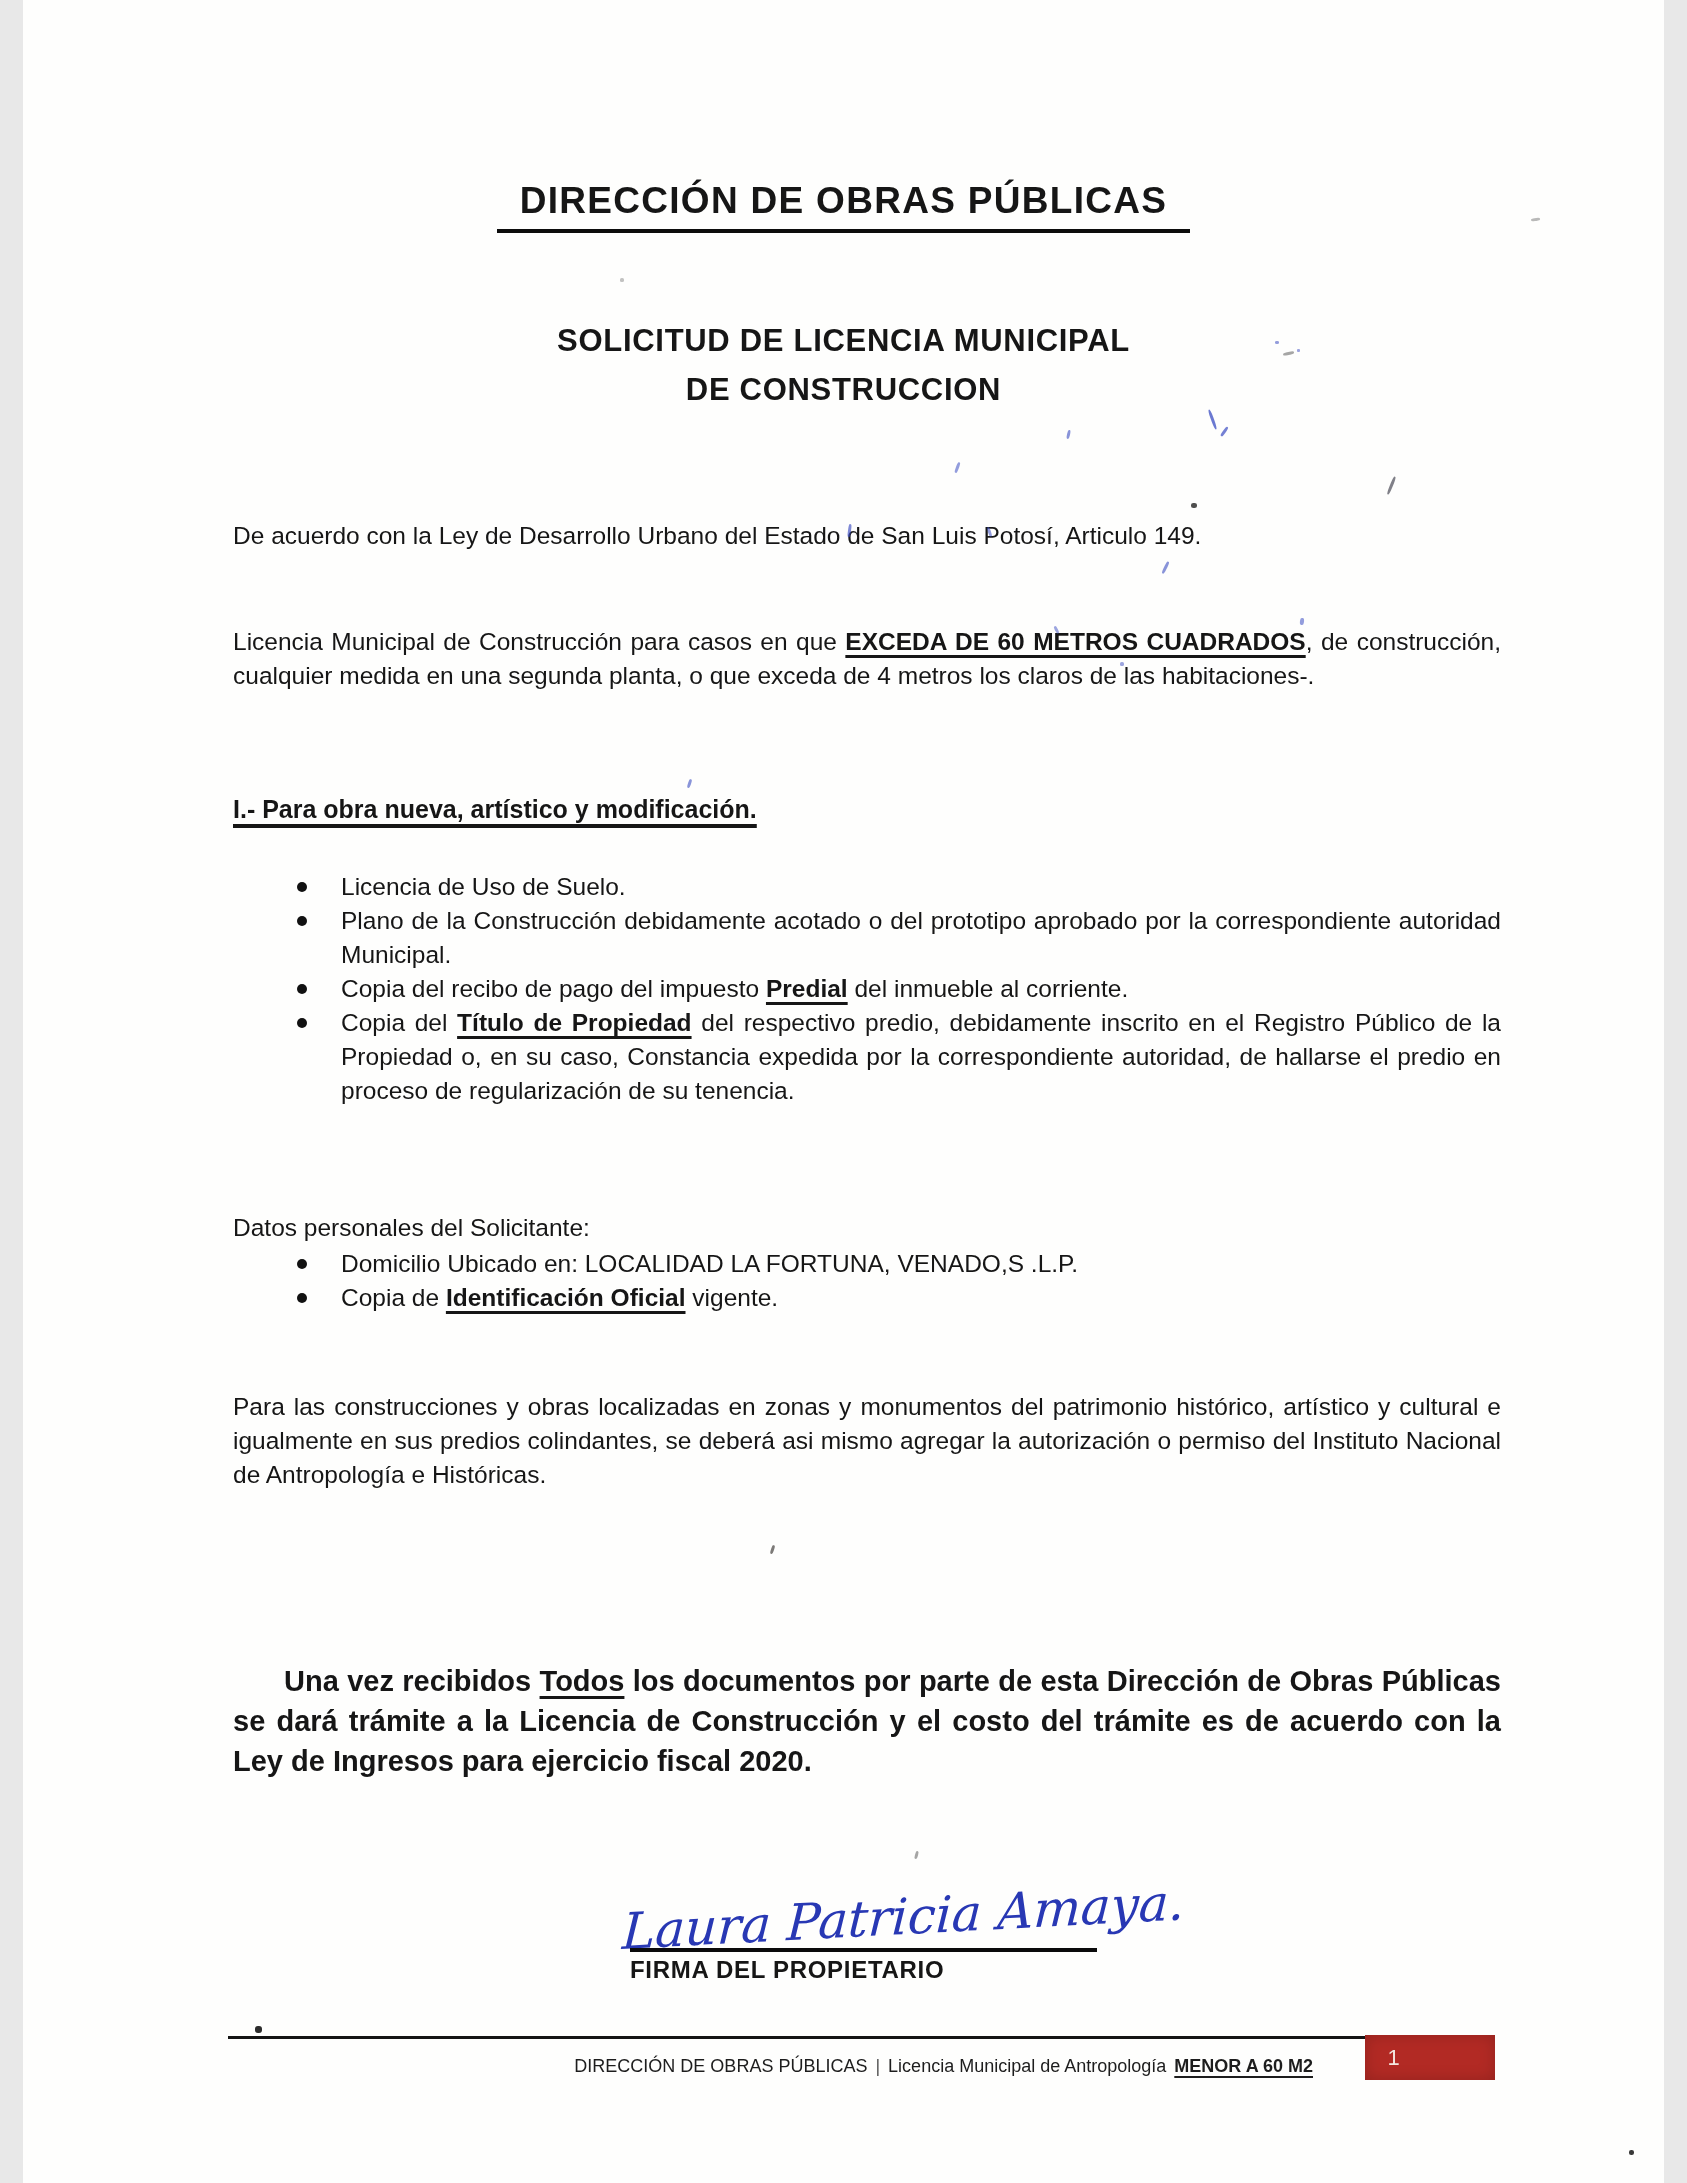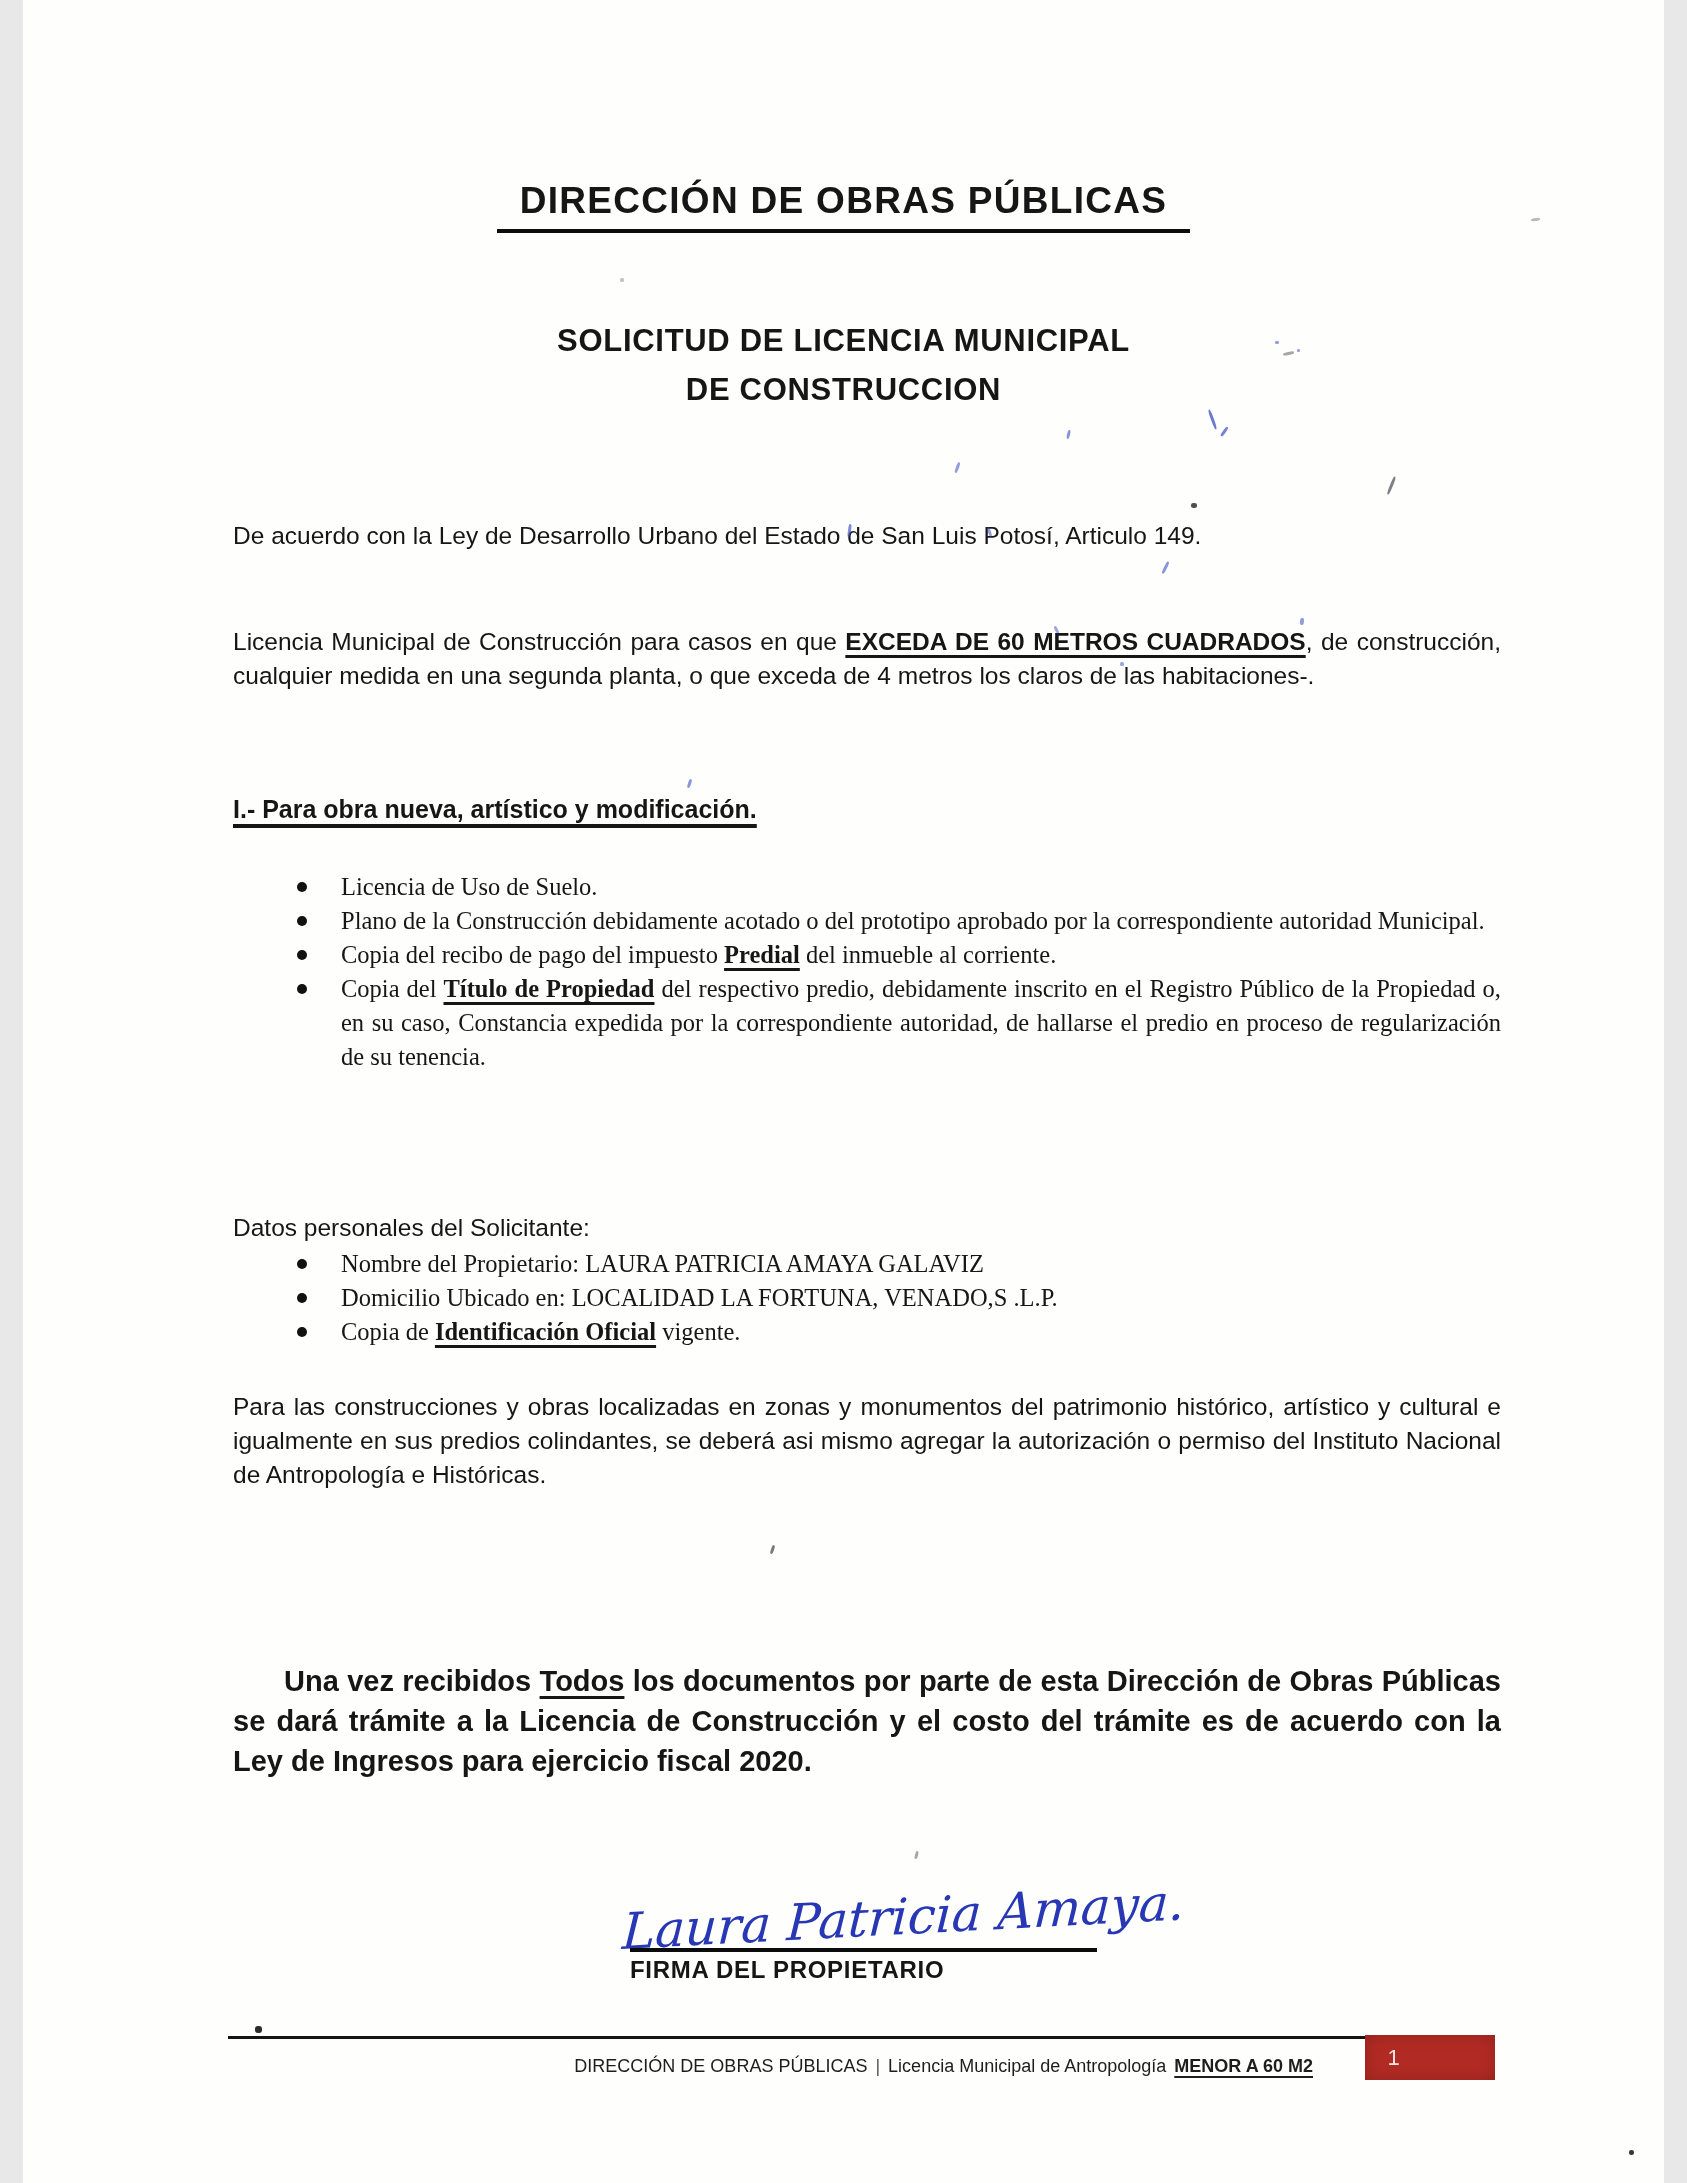--- a/index.html
+++ b/index.html
@@ -42,21 +42,20 @@
     text-decoration:underline;
     text-decoration-thickness:4px;
     text-underline-offset:6px;
   }
 
   ul.doc-list { list-style:none; padding:0; }
   ul.doc-list li {
     position:relative;
     padding-left:108px;
     text-align:justify;
-    font-family:Liberation Serif, serif;
   }
   ul.doc-list .dot {
     position:absolute;
     left:64px; top:12px;
     width:10px; height:10px;
     border-radius:50%;
     background:#111;
   }
 
   
@@ -152,21 +151,20 @@
   <ul class="block body-col body-text doc-list" style="top:870px">
     <li><span class="dot"></span><span>Licencia de Uso de Suelo.</span><span class="bu"></span><span></span></li>
     <li><span class="dot"></span><span>Plano de la Construcción debidamente acotado o del prototipo aprobado por la correspondiente autoridad Municipal.</span><span class="bu"></span><span></span></li>
     <li><span class="dot"></span><span>Copia del recibo de pago del impuesto </span><span class="bu">Predial</span><span> del inmueble al corriente.</span></li>
     <li><span class="dot"></span><span>Copia del </span><span class="bu">Título de Propiedad</span><span> del respectivo predio, debidamente inscrito en el Registro Público de la Propiedad o, en su caso, Constancia expedida por la correspondiente autoridad, de hallarse el predio en proceso de regularización de su tenencia.</span></li>
   </ul>
 
   <p class="block body-col body-text" style="top:1211px">Datos personales del Solicitante:</p>
 
   <ul class="block body-col body-text doc-list" style="top:1247px">
-    <li><span class="dot"></span><span>Nombre del Propietario: LAURA PATRICIA AMAYA GALAVIZ</span><span class="bu"></span><span></span></li>
     <li><span class="dot"></span><span>Domicilio Ubicado en: LOCALIDAD LA FORTUNA, VENADO,S .L.P.</span><span class="bu"></span><span></span></li>
     <li><span class="dot"></span><span>Copia de </span><span class="bu">Identificación Oficial</span><span> vigente.</span></li>
   </ul>
 
   <p class="block body-col body-text justify" style="top:1390px">Para las construcciones y obras localizadas en zonas y monumentos del patrimonio histórico, artístico y cultural e igualmente en sus predios colindantes, se deberá asi mismo agregar la autorización o permiso del Instituto Nacional de Antropología e Históricas.</p>
 
 
   <p class="block body-col closing" style="top:1661px"><span>Una vez recibidos </span><span class="tu">Todos</span><span> los documentos por parte de esta Dirección de Obras Públicas se dará trámite a la Licencia de Construcción y el costo del trámite es de acuerdo con la Ley de Ingresos para ejercicio fiscal 2020.</span></p>
 
   <div class="block signature-script" style="color: rgb(40, 56, 180);">Laura Patricia Amaya.</div>

